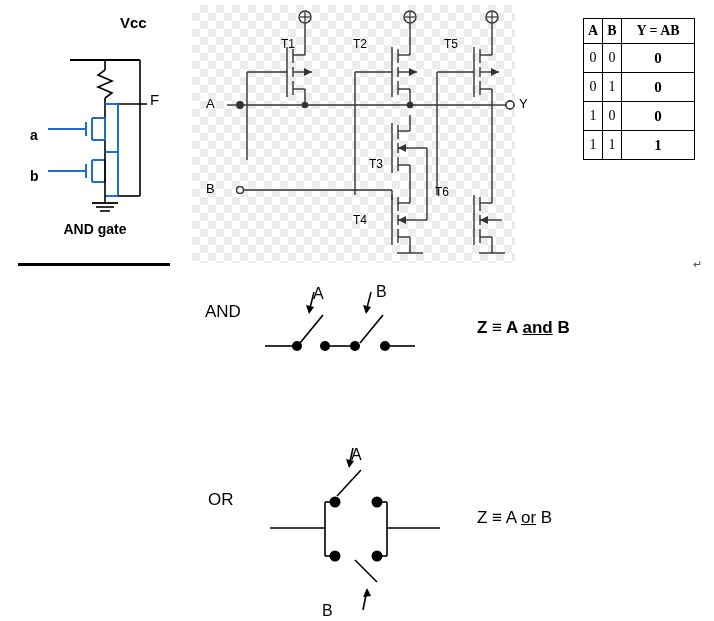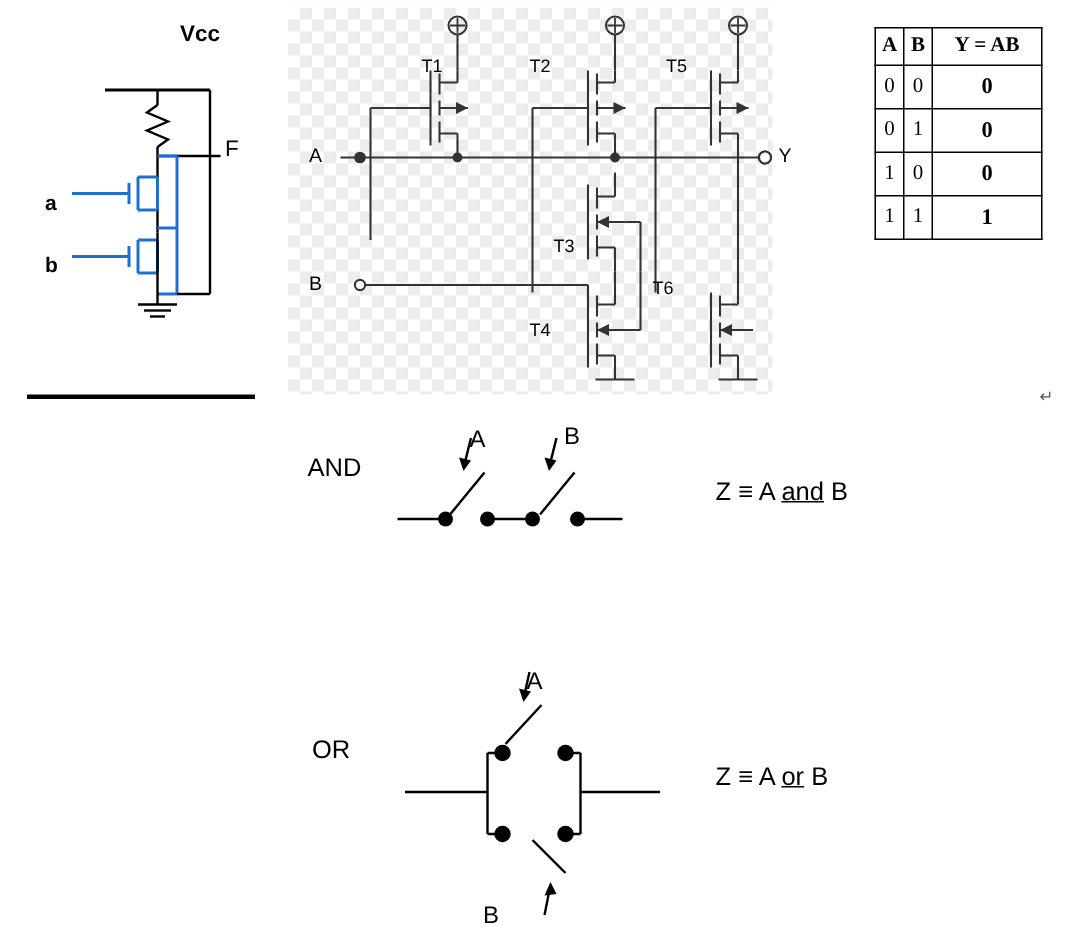--- a/index.html
+++ b/index.html
@@ -159,20 +159,21 @@
 
     <line x1="140" y1="60" x2="140" y2="196" stroke="#000" stroke-width="1.6"></line>
     <line x1="118" y1="196" x2="140" y2="196" stroke="#000" stroke-width="1.6"></line>
   </svg>
 
   <div class="abs lbl-vcc">Vcc</div>
   <div class="abs lbl-f">F</div>
   <div class="abs lbl-a">a</div>
   <div class="abs lbl-b">b</div>
   <div class="abs caption">
+    <div>AND gate</div>
   </div>
   <div class="abs rule"></div>
 </div>
 
 <div class="abs" id="cmos-figure">
   <svg width="323" height="258" style="position:absolute;left:0;top:0">
     <g stroke="#333" stroke-width="1.4" fill="none">
 
       <circle cx="113" cy="12" r="6"></circle>
       <line x1="113" y1="7" x2="113" y2="17" stroke-width="1.2"></line>
@@ -353,21 +354,21 @@
     <polygon points="111,34 108,25 116,27" fill="#000"></polygon>
     <circle cx="42" cy="66" r="5" fill="#000"></circle>
     <circle cx="70" cy="66" r="5" fill="#000"></circle>
     <circle cx="100" cy="66" r="5" fill="#000"></circle>
     <circle cx="130" cy="66" r="5" fill="#000"></circle>
   </svg>
 
   <div class="abs sw-label" style="left:313px; top:5px;">A</div>
   <div class="abs sw-label" style="left:376px; top:3px;">B</div>
 
-  <div class="abs sw-eq" style="left:477px; top:38px;">
+  <div class="abs sw-eq" style="left:477px; top:38px;font-weight:bold;">
     <span>Z ≡  A </span><u>and</u><span> B</span>
   </div>
 </div>
 
 <div class="abs" id="or-block">
   <div class="abs sw-title" style="left:208px; top:60px;">OR</div>
 
   <svg width="230" height="190" style="position:absolute;left:255px;top:0px;">
     <g stroke="#000" stroke-width="1.6" fill="none">
 

